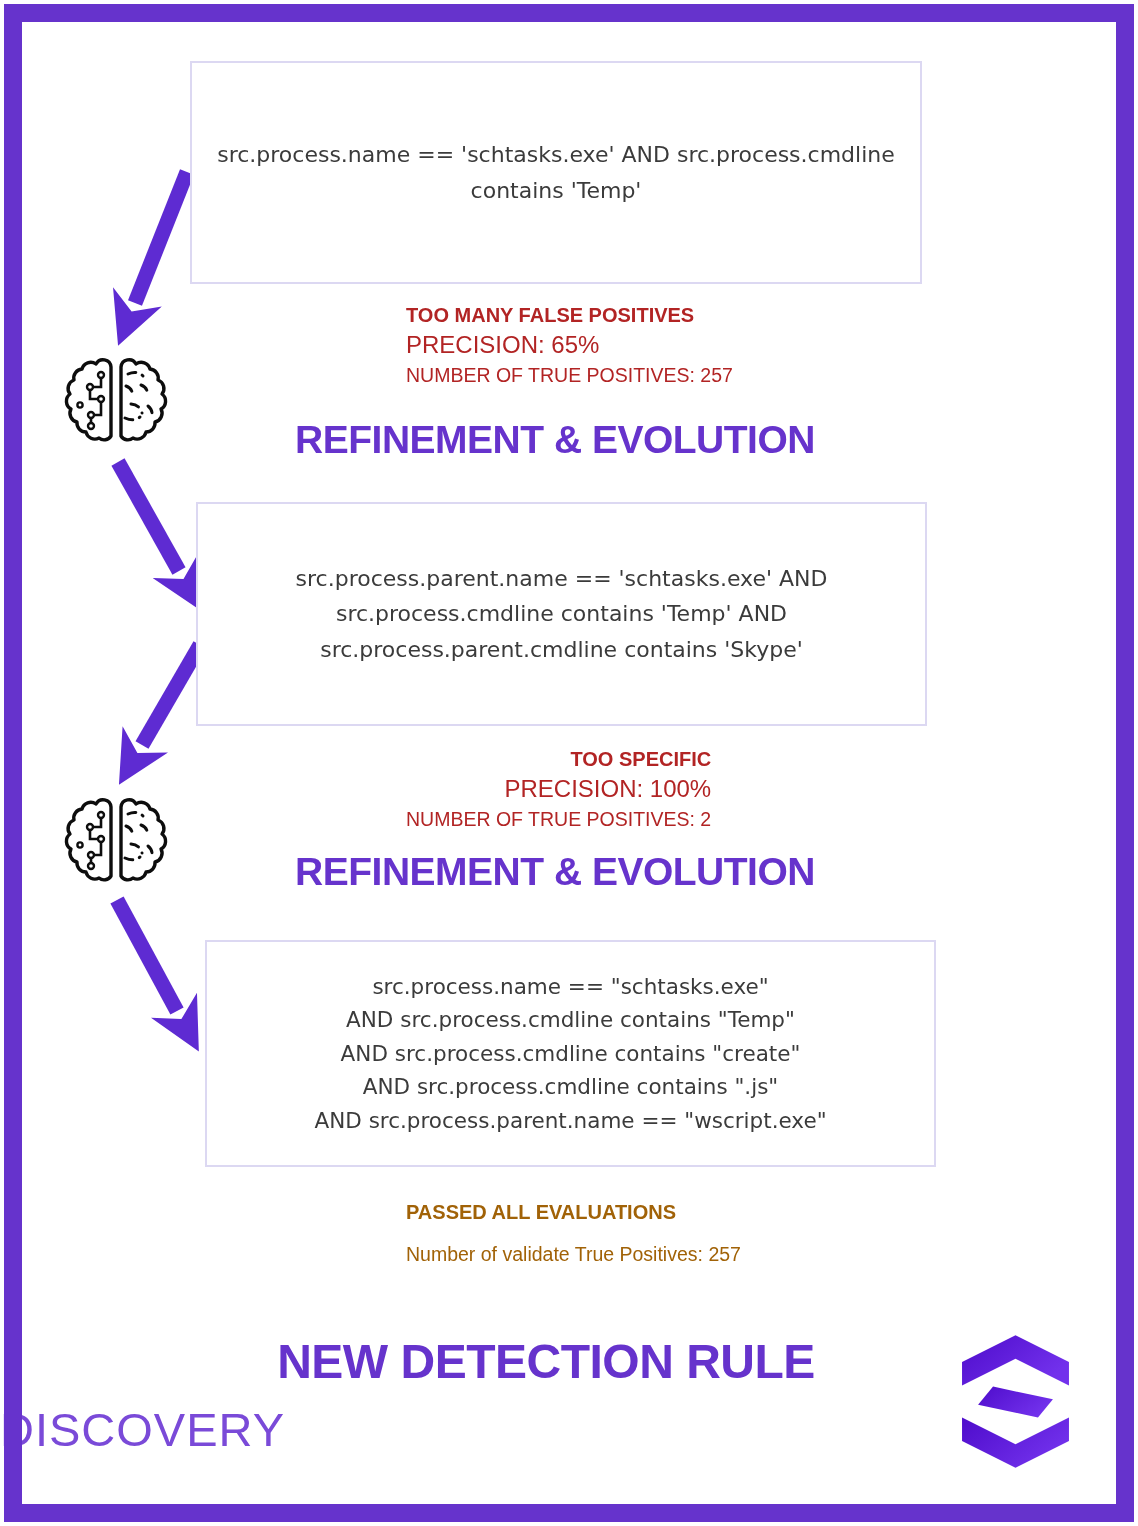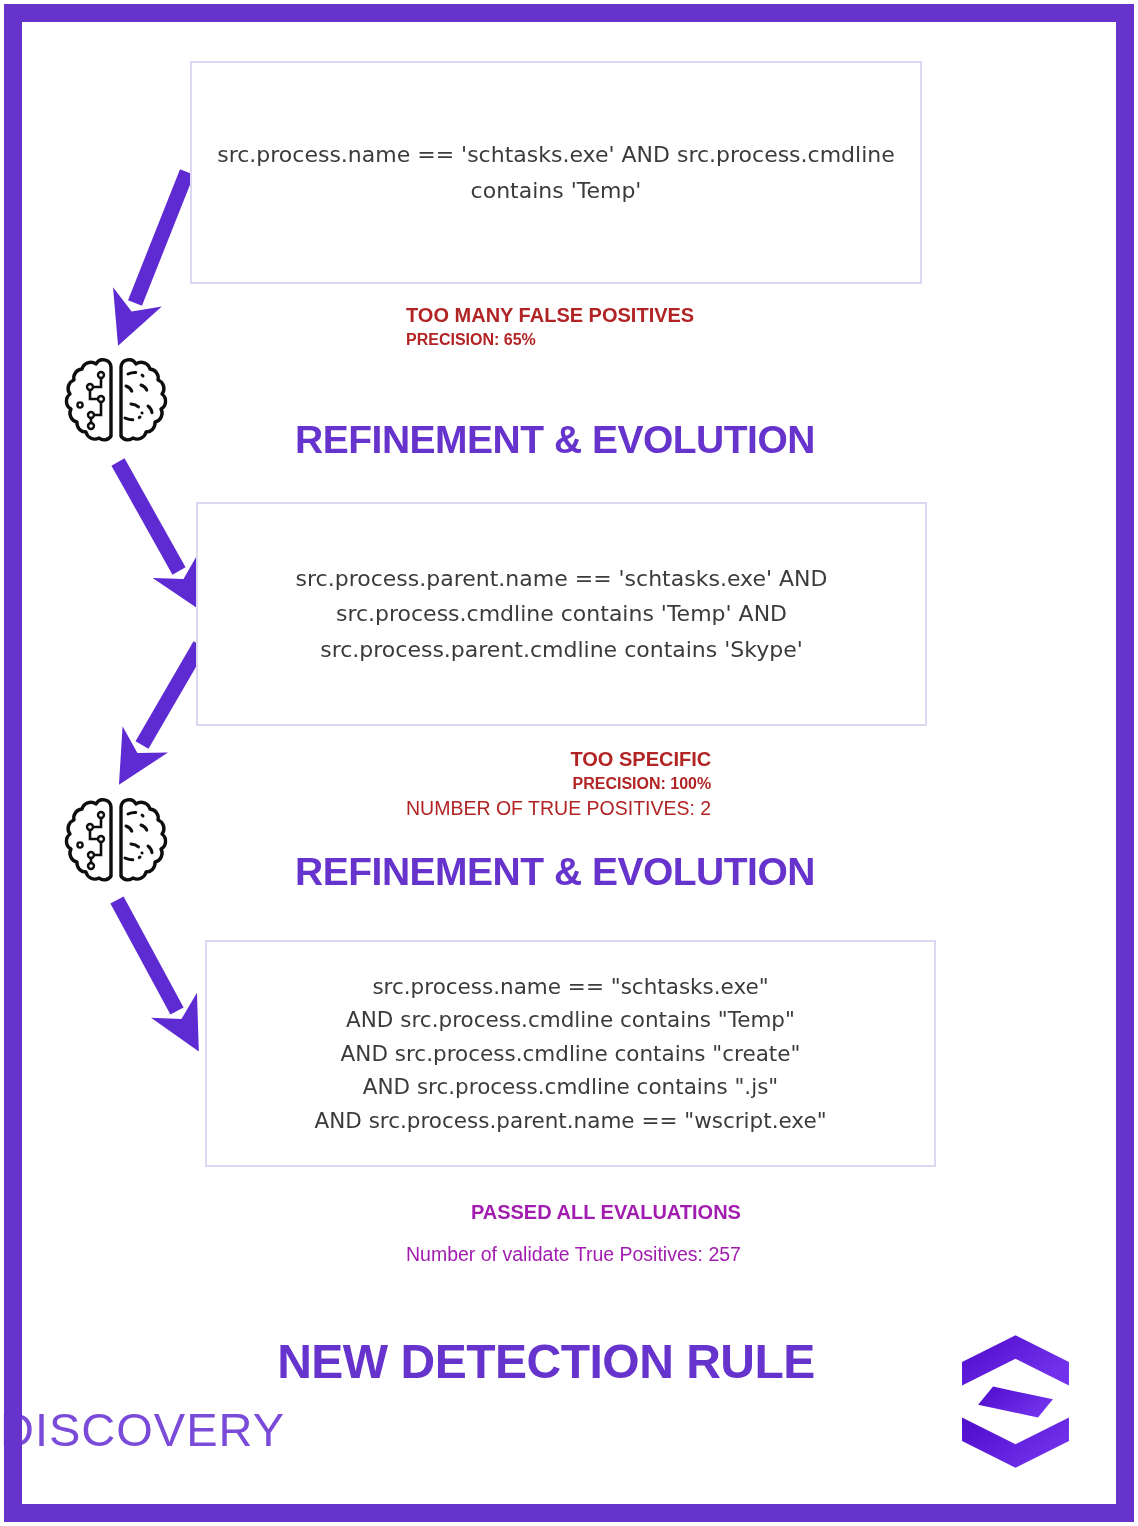--- a/index.html
+++ b/index.html
@@ -19,24 +19,24 @@
     position:absolute;background:#ffffff;border:2px solid #dcd8f2;
     display:flex;align-items:center;justify-content:center;z-index:3;
     color:#3b3b3b;text-align:center;
   }
   .box1{left:190px;top:61px;width:728px;height:219px;font-size:22px;line-height:1.6;}
   .box2{left:196px;top:502px;width:727px;height:220px;font-size:22px;line-height:1.62;}
   .box3{left:205px;top:940px;width:727px;height:223px;font-size:21.5px;line-height:1.56;}
   .qtext{max-width:680px;}
   .eval{position:absolute;left:406px;z-index:3;font-family:"Liberation Sans",sans-serif;line-height:1.36;}
   .eval .v{font-weight:700;font-size:20px;}
-  .eval .p{font-weight:700;font-size:16px;}
+  .eval .p{font-weight:400;font-size:24px;}
   .eval .t{font-weight:400;font-size:19.5px;}
   .eval-red{color:#b22424;}
-  .eval-green{color:#a21caf;text-align:right;}
+  .eval-green{color:#a16207;}
   .eval1{top:302px;}
   .eval2{top:746px;text-align:right;}
   .eval3{top:1199px;}
   .eval3 .v{margin-bottom:15px;}
   .heading{
     position:absolute;left:0;width:1110px;text-align:center;z-index:3;
     font-family:"Liberation Sans",sans-serif;font-weight:700;font-size:39px;
     color:#6633cc;letter-spacing:-0.5px;
   }
   .heading1{top:418px;}
@@ -131,20 +131,21 @@
   <div class="qbox box1">
     <div class="qtext">
       <div>src.process.name == 'schtasks.exe' AND src.process.cmdline</div>
       <div>contains 'Temp'</div>
     </div>
   </div>
 
   <div class="eval eval-red eval1">
     <div class="v">TOO MANY FALSE POSITIVES</div>
     <div class="p">PRECISION: 65%</div>
+    <div class="t">NUMBER OF TRUE POSITIVES: 257</div>
   </div>
 
   <div class="heading heading1">REFINEMENT &amp; EVOLUTION</div>
 
   <div class="qbox box2">
     <div class="qtext">
       <div>src.process.parent.name == 'schtasks.exe' AND</div>
       <div>src.process.cmdline contains 'Temp' AND</div>
       <div>src.process.parent.cmdline contains 'Skype'</div>
     </div>

